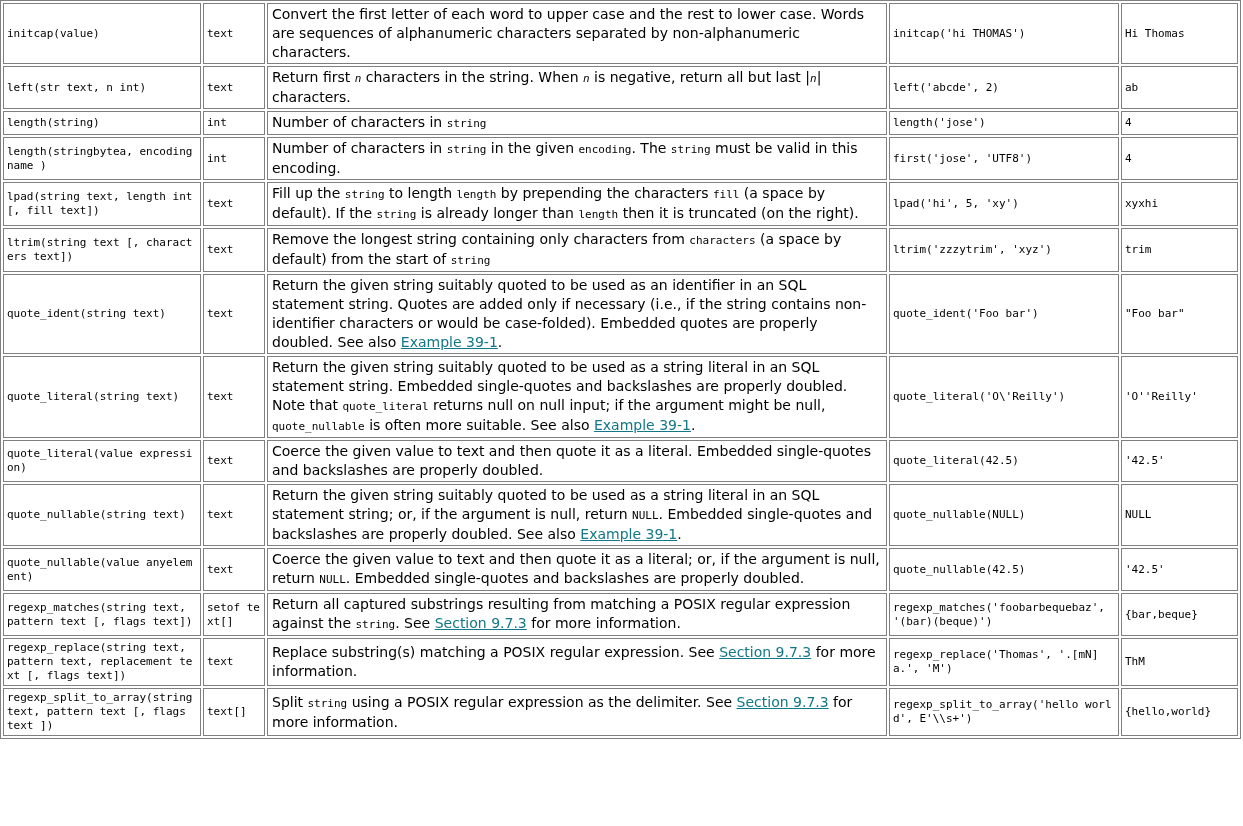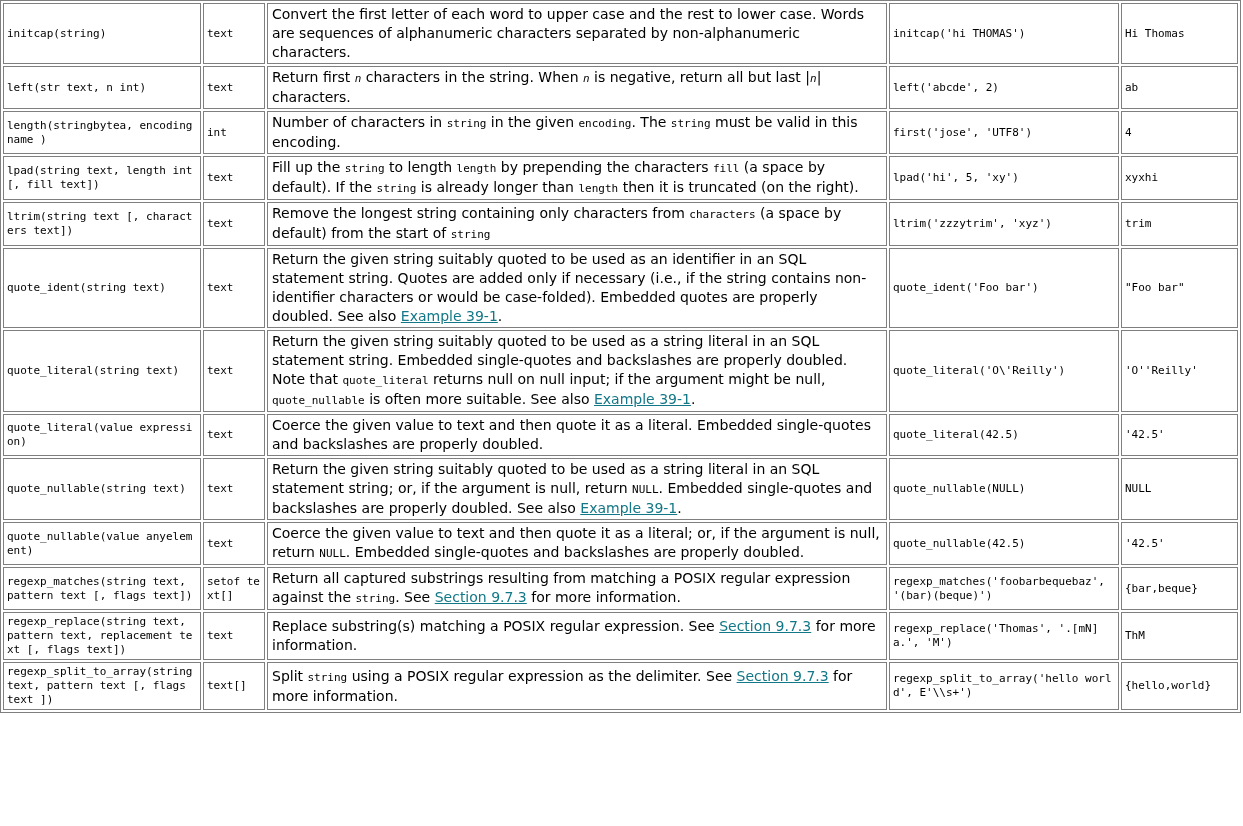--- a/index.html
+++ b/index.html
@@ -52,32 +52,39 @@
 <table class="fn-table">
   <colgroup>
     <col style="width:198px">
     <col style="width:62px">
     <col style="width:620px">
     <col style="width:230px">
     <col style="width:117px">
   </colgroup>
   <tbody>
       <tr>
-        <td class="mono">initcap(string)</td>
+        <td class="mono">initcap(value)</td>
         <td class="mono">text</td>
         <td class="desc"><span>Convert the first letter of each word to upper case and the rest to lower case. Words are sequences of alphanumeric characters separated by non-alphanumeric characters.</span></td>
         <td class="mono">initcap('hi THOMAS')</td>
         <td class="mono">Hi Thomas</td>
       </tr>
       <tr>
         <td class="mono">left(str text, n int)</td>
         <td class="mono">text</td>
         <td class="desc"><span>Return first </span><span class="param">n</span><span> characters in the string. When </span><span class="param">n</span><span> is negative, return all but last |</span><span class="param">n</span><span>| characters.</span></td>
         <td class="mono">left('abcde', 2)</td>
         <td class="mono">ab</td>
+      </tr>
+      <tr>
+        <td class="mono">length(string)</td>
+        <td class="mono">int</td>
+        <td class="desc"><span>Number of characters in </span><span class="code">string</span></td>
+        <td class="mono">length('jose')</td>
+        <td class="mono">4</td>
       </tr>
       <tr>
         <td class="mono">length(stringbytea, encoding name )</td>
         <td class="mono">int</td>
         <td class="desc"><span>Number of characters in </span><span class="code">string</span><span> in the given </span><span class="code">encoding</span><span>. The </span><span class="code">string</span><span> must be valid in this encoding.</span></td>
         <td class="mono">first('jose', 'UTF8')</td>
         <td class="mono">4</td>
       </tr>
       <tr>
         <td class="mono">lpad(string text, length int [, fill text])</td>

